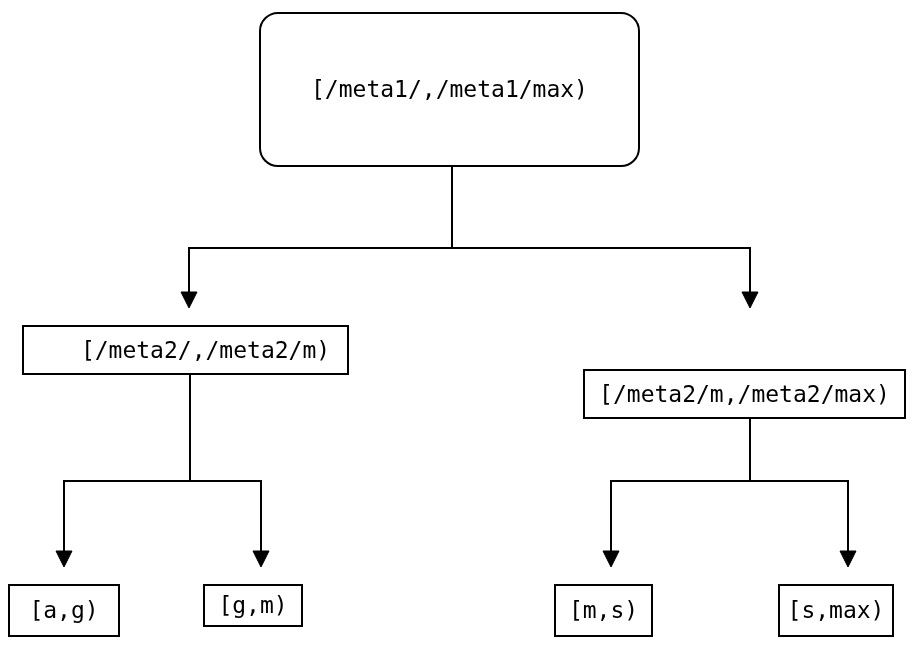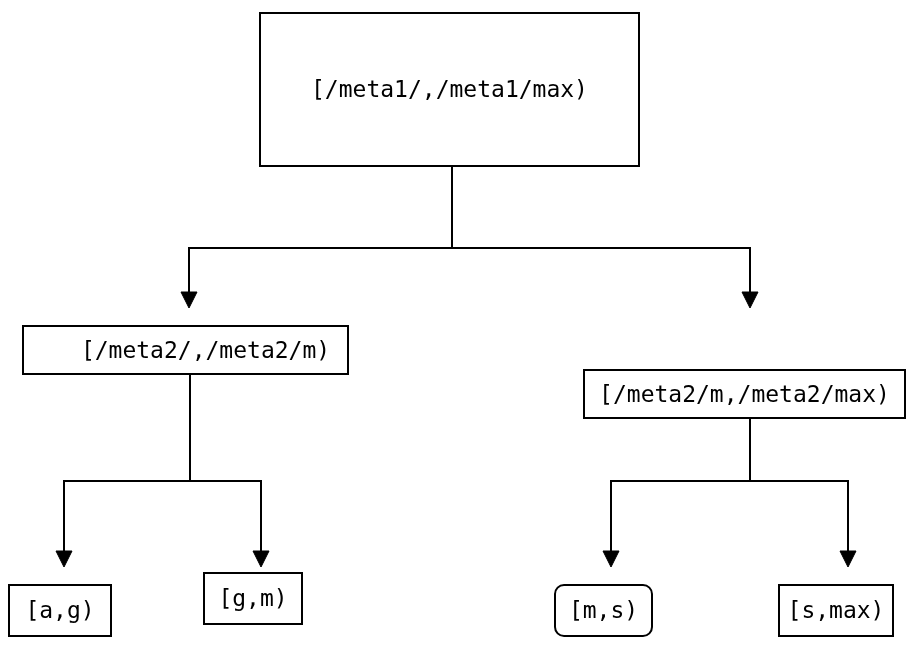--- a/index.html
+++ b/index.html
@@ -42,26 +42,26 @@
     border: 2px solid var(--line-color, #000000);
     background: var(--bg-color, #ffffff);
     color: var(--text-color, #000000);
     display: flex;
     align-items: center;
     justify-content: center;
     font-size: 23px;
     line-height: 1;
     white-space: pre;
   }
-  .node-root  { left: 259px; top: 12px;  width: 381px; height: 155px; }
+  .node-root  { left: 259px; top: 12px;  width: 381px; height: 155px; border-radius: 19px; }
   .node-left  { left: 22px;  top: 325px; width: 327px; height: 50px; padding-left: 40px; }
   .node-right { left: 583px; top: 325px; width: 323px; height: 50px; margin-top: 44px; }
-  .node-ag    { left: 8px;   top: 584px; width: 104px; height: 53px; }
-  .node-gm    { left: 203px; top: 572px; width: 100px; height: 53px; }
-  .node-ms    { left: 554px; top: 584px; width: 99px;  height: 53px; border-radius: 10px; }
+  .node-ag    { left: 8px;   top: 584px; width: 112px; height: 53px; }
+  .node-gm    { left: 203px; top: 584px; width: 100px; height: 43px; }
+  .node-ms    { left: 554px; top: 584px; width: 99px;  height: 53px; }
   .node-smax  { left: 778px; top: 584px; width: 116px; height: 53px; }
 </style>
 </head>
 <body>
 
 <div class="canvas">
 
   <svg class="edges" viewBox="0 0 912 652" xmlns="http://www.w3.org/2000/svg">
 
     <g>

